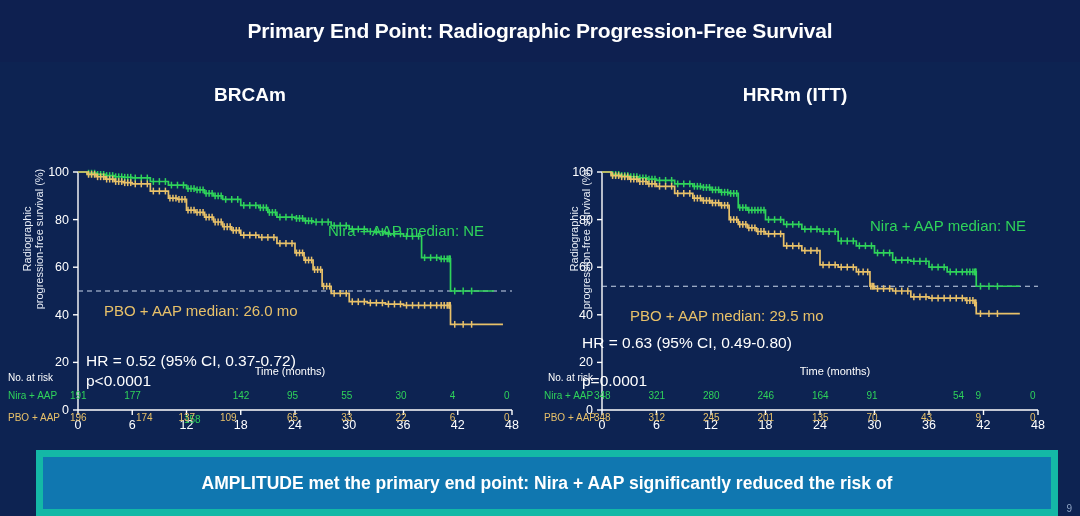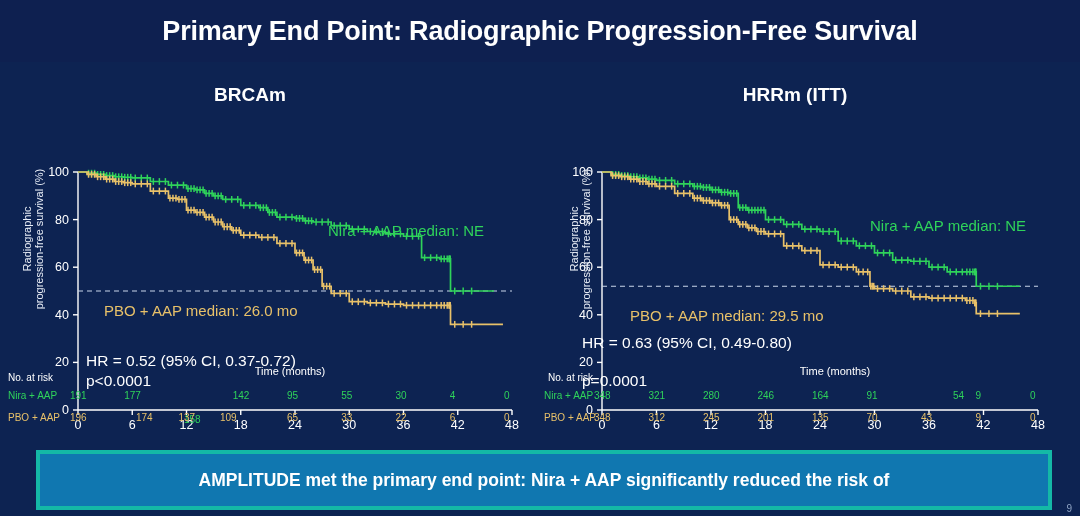--- a/index.html
+++ b/index.html
@@ -11,21 +11,21 @@
   }
   .slide{position:relative;width:1080px;height:516px;background:#0d2352;}
 
   
   .title-bar{
     position:absolute;left:0;top:0;width:1080px;height:62px;
     background:#0e2050;
     display:flex;align-items:center;justify-content:center;
   }
   .title-text{
-    color:#ffffff;font-size:27px;font-weight:bold;letter-spacing:-0.2px;
+    color:#ffffff;font-size:21px;font-weight:bold;letter-spacing:-0.2px;
     white-space:nowrap;
   }
 
   
   .panel{position:absolute;top:62px;width:540px;height:380px;}
   .panel.left{left:0;}
   .panel.right{left:540px;}
 
   .panel-title{
     position:absolute;top:22px;left:0;width:540px;text-align:center;
@@ -78,21 +78,21 @@
   .risk-row.r1{top:18px;}
   .risk-row.r2{top:40px;}
   .risk-name{position:absolute;left:8px;top:0;white-space:nowrap;}
   .risk-val{position:absolute;top:0;width:40px;text-align:left;}
   .green-t{color:#2fd35a;}
   .gold-t{color:#e8c169;}
 
   
   .banner{
     position:absolute;left:36px;top:450px;width:1008px;height:52px;
-    background:#1077b0;border:4px solid #14b8a6;
+    background:#1077b0;border:7px solid #14b8a6;
     display:flex;flex-direction:column;align-items:center;justify-content:center;
   }
   .banner-line{
     color:#ffffff;font-size:17.5px;font-weight:bold;line-height:23px;
     white-space:nowrap;
   }
   .banner-line sup{font-size:11px;vertical-align:super;}
 
   .pagenum{
     position:absolute;right:8px;bottom:2px;color:#8fa4c4;font-size:10px;

